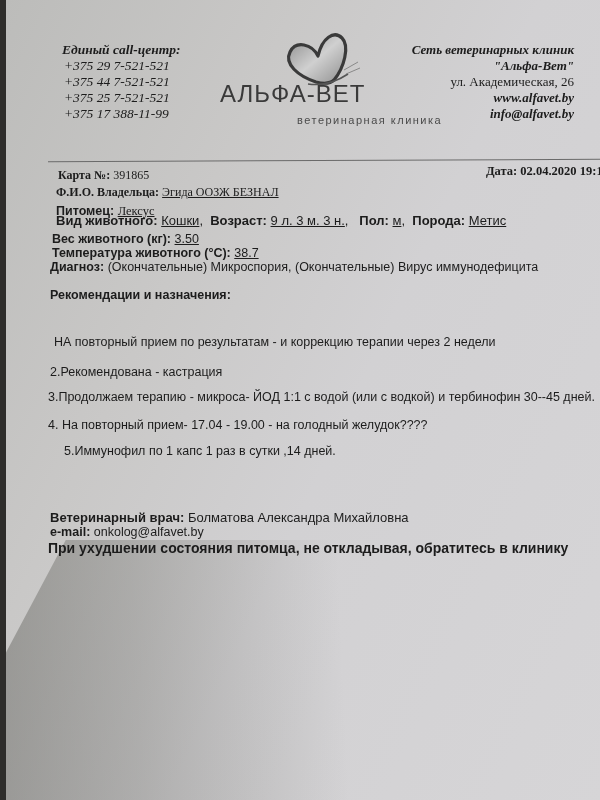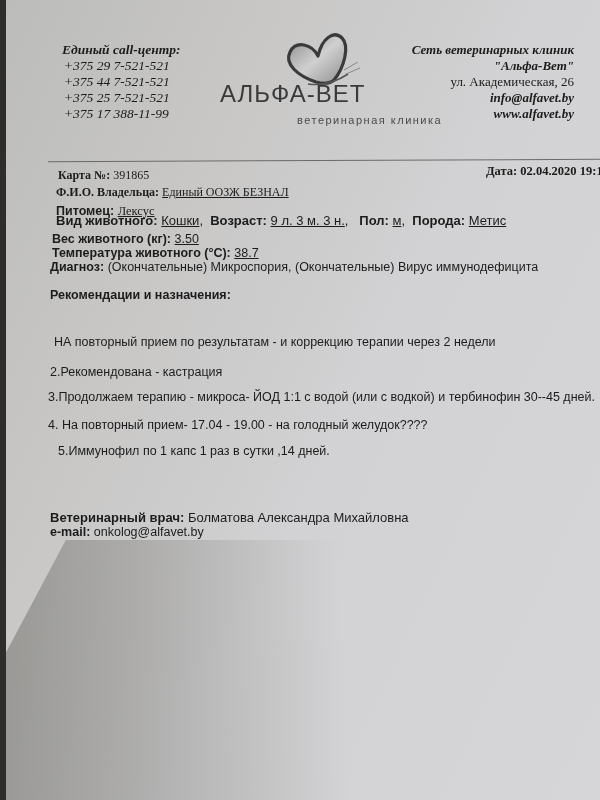--- a/index.html
+++ b/index.html
@@ -54,21 +54,21 @@
     .temp { left: 46px; top: 245px; font-size: 12.5px; }
     .diag { left: 44px; top: 259px; font-size: 12.5px; }
 
     .rec-title { left: 44px; top: 288px; font-size: 12.5px; font-weight: bold; }
     .rec { font-size: 12.5px; }
     .r1 { left: 46px; top: 313px; }
     .r1b { left: 48px; top: 335px; }
     .r2 { left: 44px; top: 365px; }
     .r3 { left: 42px; top: 390px; }
     .r4 { left: 42px; top: 418px; }
-    .r5 { left: 52px; top: 444px; }
+    .r5 { left: 58px; top: 444px; }
 
     .doctor { left: 44px; top: 510px; font-size: 13px; }
     .email { left: 44px; top: 525px; font-size: 12.5px; }
     .warning { left: 42px; top: 540px; font-size: 14px; font-weight: bold; }
   </style>
 </head>
 <body>
 
 <div class="paper">
   <div class="shadow"></div>
@@ -93,38 +93,38 @@
     <path d="M30 60 C44 62 58 58 70 50" fill="none" stroke="#555" stroke-width="1.6"></path>
     <path d="M66 46 L80 38 M68 50 L82 44" fill="none" stroke="#777" stroke-width="0.8"></path>
   </svg>
   <div class="abs sans logo-name">АЛЬФА-ВЕТ</div>
   <div class="abs sans logo-sub">ветеринарная клиника</div>
 
   <div class="abs serif network">
     <div class="b">Сеть ветеринарных клиник</div>
     <div class="b">"Альфа-Вет"</div>
     <div class="n">ул. Академическая, 26</div>
+    <div class="b">www.alfavet.by</div>
     <div class="b">info@alfavet.by</div>
-    <div class="b">www.alfavet.by</div>
   </div>
 
   <div class="abs rule"></div>
 
   <div class="abs serif date">
     <span>Дата:</span>
     <span>02.04.2020 19:1</span>
   </div>
 
   <div class="abs serif card">
     <span class="lbl">Карта №:</span>
     <span>391865</span>
   </div>
   <div class="abs serif owner">
     <span class="lbl">Ф.И.О. Владельца:</span>
-    <span class="u">Единый ООЗЖ БЕЗНАЛ</span>
+    <span class="u">Эгида ООЗЖ БЕЗНАЛ</span>
   </div>
   <div class="abs sans info pet">
     <span class="lbl">Питомец:</span>
     <span class="u serif">Лексус</span>
   </div>
   <div class="abs sans info species">
     <span class="lbl">Вид животного:</span>
     <span class="u">Кошки</span>,&nbsp;
     <span class="lbl">Возраст:</span>
     <span class="u">9 л. 3 м. 3 н.</span>,&nbsp;&nbsp;
@@ -154,13 +154,14 @@
   <div class="abs sans rec r5">5.Иммунофил по 1 капс 1 раз в сутки ,14 дней.</div>
 
   <div class="abs sans doctor">
     <span class="lbl">Ветеринарный врач:</span>
     <span>Болматова Александра Михайловна</span>
   </div>
   <div class="abs sans email">
     <span class="lbl">e-mail:</span>
     <span>onkolog@alfavet.by</span>
   </div>
+  <div class="abs sans warning">При ухудшении состояния питомца, не откладывая, обратитесь в клинику</div>
 </div>
 
 </body></html>

